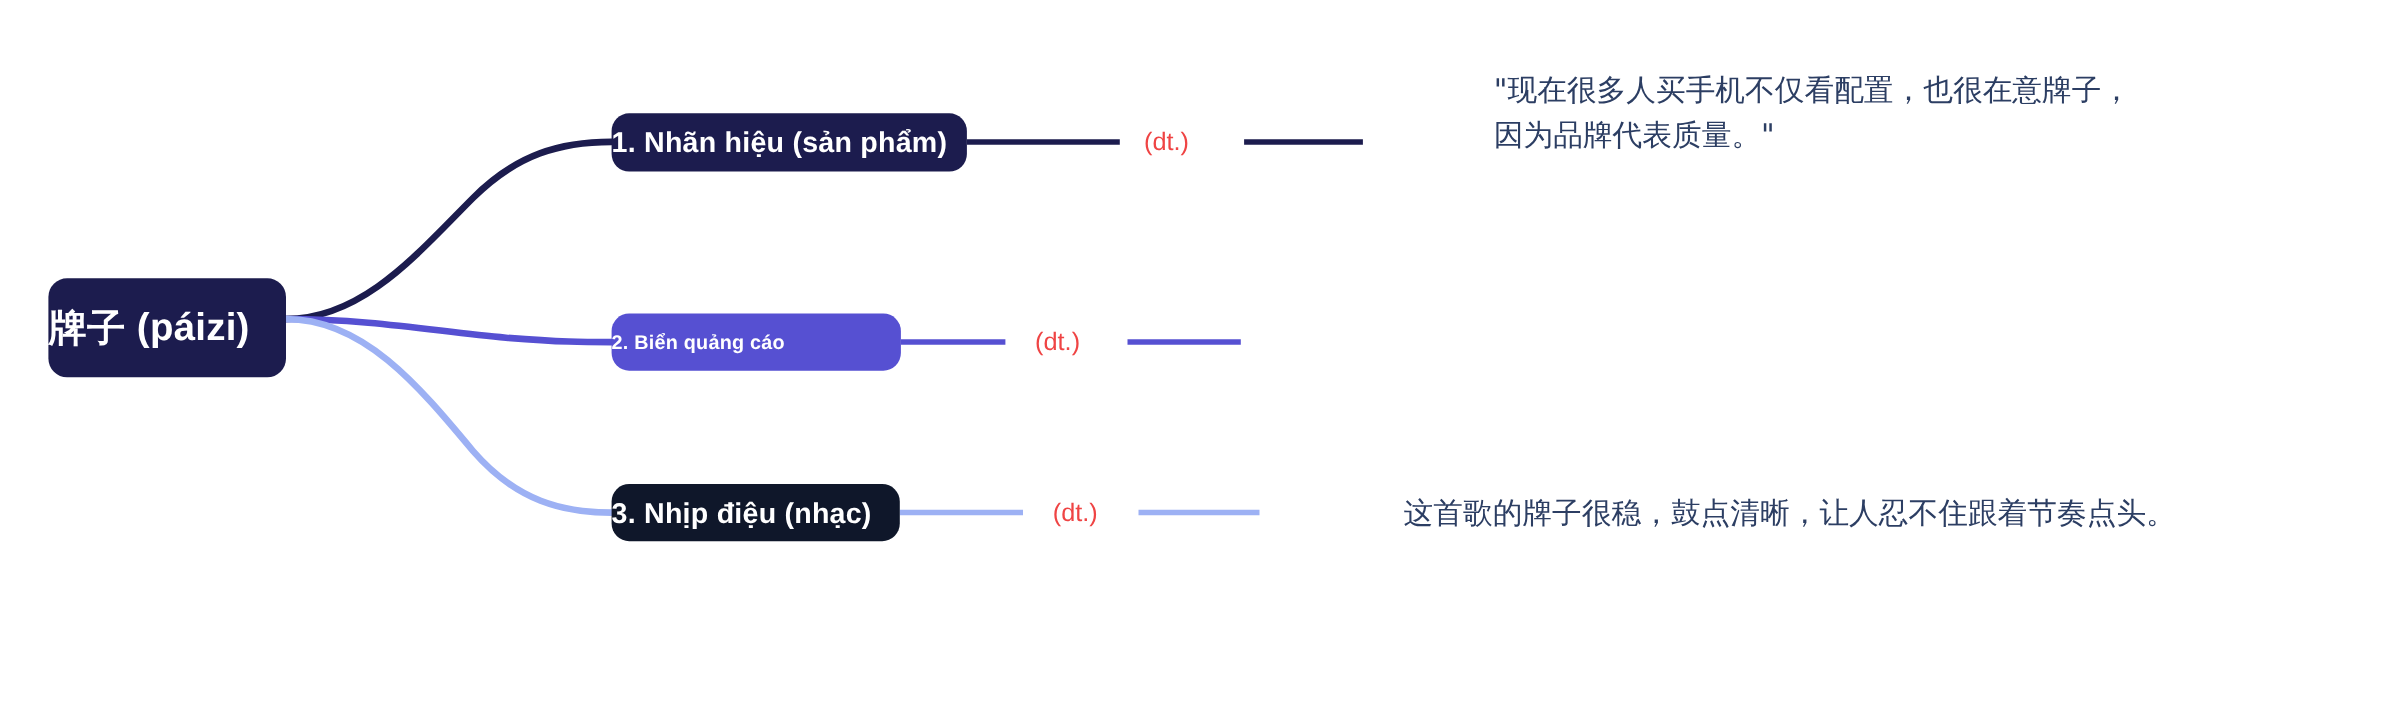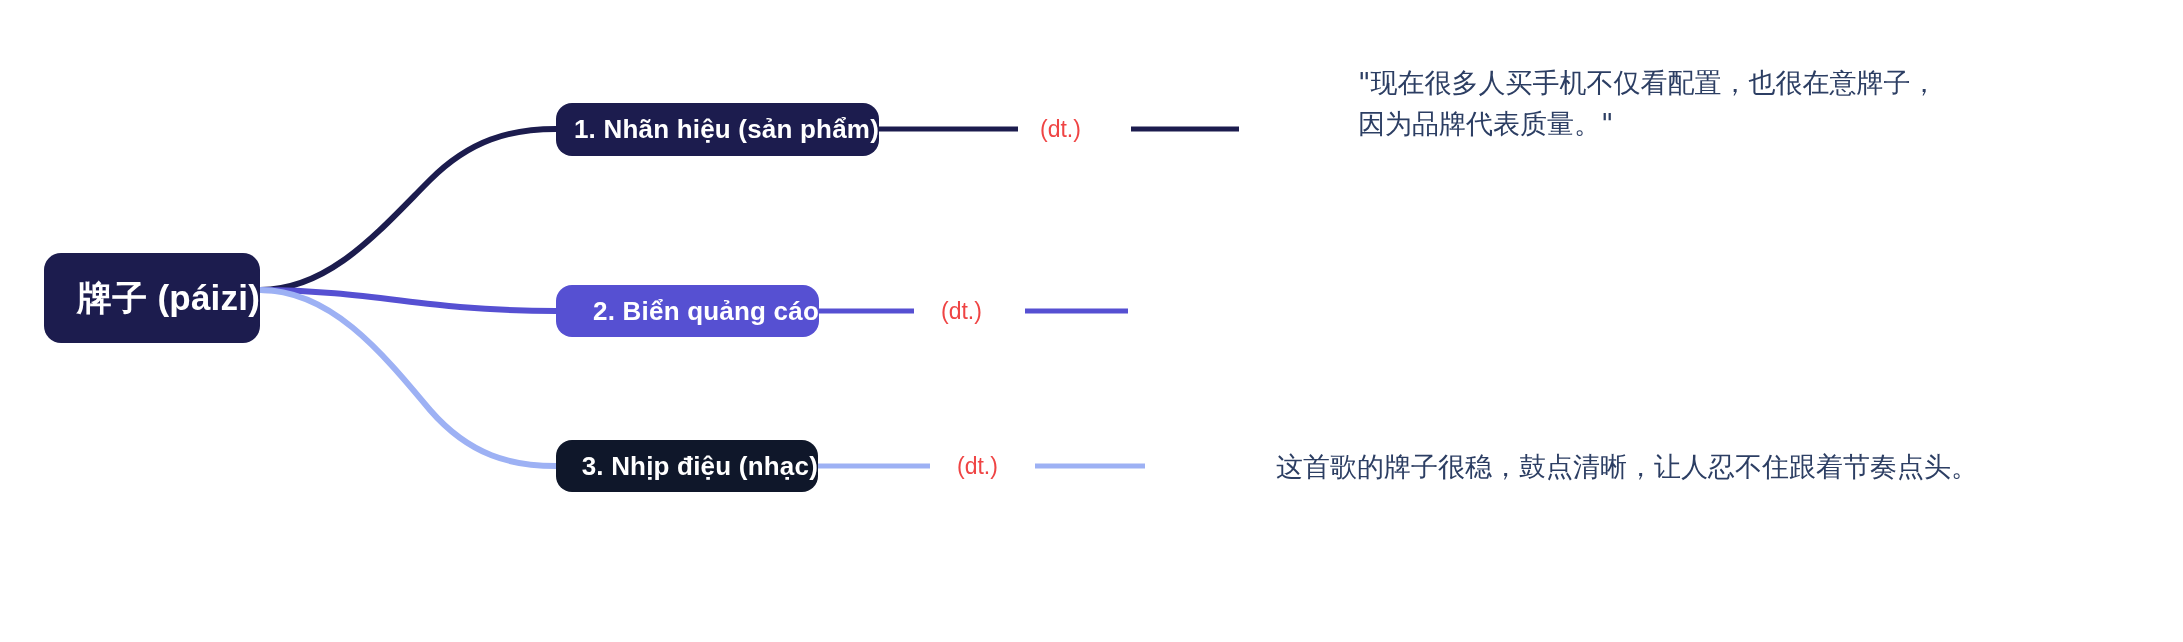--- a/index.html
+++ b/index.html
@@ -31,21 +31,21 @@
     width: 2183px;
     height: 642px;
     pointer-events: none;
   }
 
   
   .node {
     position: absolute;
     display: flex;
     align-items: center;
-    justify-content: flex-end;
+    justify-content: flex-start;
     box-sizing: border-box;
     border-radius: 16px;
     color: #ffffff;
     font-weight: bold;
     white-space: nowrap;
     letter-spacing: 0.2px;
   }
 
   .node-root {
     left: 44px;
@@ -66,21 +66,21 @@
     height: 53px;
     background: #1c1c4e;
     font-size: 26px;
   }
   .node-b2 {
     left: 556px;
     top: 285px;
     width: 263px;
     height: 52px;
     background: #5650d2;
-    font-size: 26px;
+    font-size: 18px;
   }
   .node-b3 {
     left: 556px;
     top: 440px;
     width: 262px;
     height: 52px;
     background: #0f172a;
     font-size: 26px;
   }
 

